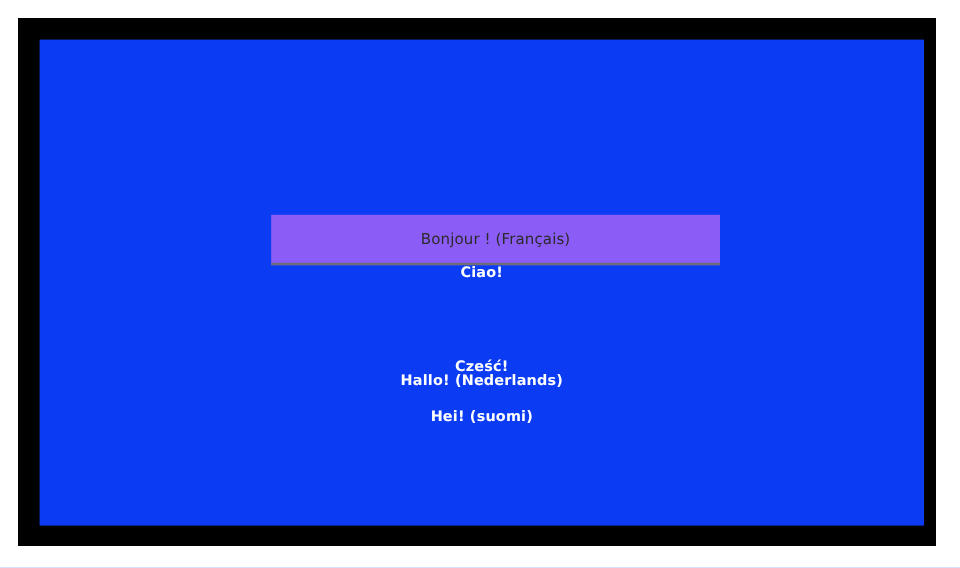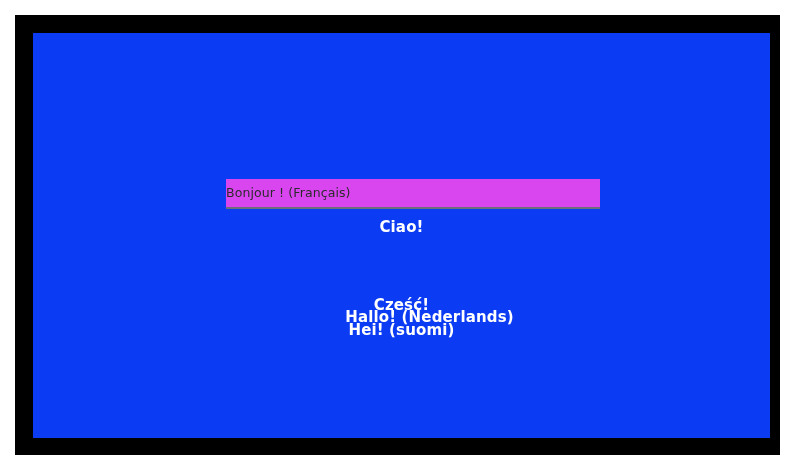--- a/index.html
+++ b/index.html
@@ -54,26 +54,27 @@
     width: 100%;
     height: 100%;
   }
 
   
   .option-selected {
     position: absolute;
     left: 193px;
     top: 146px;
     width: 374px;
-    height: 30px;
-    background: #d946ef;
+    height: 42px;
+    background: #8b5cf6;
     border-bottom: 2px solid #6e6e78;
     box-sizing: border-box;
     display: flex;
     align-items: center;
+    justify-content: center;
     cursor: pointer;
   }
   .option-selected .option-label {
     color: #2b2b2b;
     font-size: 12.5px;
     font-weight: 400;
     letter-spacing: 0.1px;
     line-height: 1;
     white-space: nowrap;
   }
@@ -84,32 +85,32 @@
     left: 0;
     width: 100%;
     height: 18px;
     display: flex;
     align-items: center;
     justify-content: center;
     cursor: pointer;
   }
   .option-row .option-label {
     color: #ffffff;
-    font-size: 15px;
+    font-size: 12px;
     font-weight: 700;
     letter-spacing: 0.15px;
     line-height: 1;
     white-space: nowrap;
   }
 
   .option-row.row-1 { top: 185px; }
   .option-row.row-2 { top: 215px; margin-top: 48px; }
   .option-row.row-3 { top: 245px; }
-  .option-row.row-4 { top: 275px; padding-left: 28px; }
-  .option-row.row-5 { top: 288px; }
+  .option-row.row-4 { top: 275px; }
+  .option-row.row-5 { top: 305px; }
 </style>
 </head>
 <body>
 
 <div class="page-canvas">
 
   <div class="screen-frame">
 
     <div class="app-surface">
 

